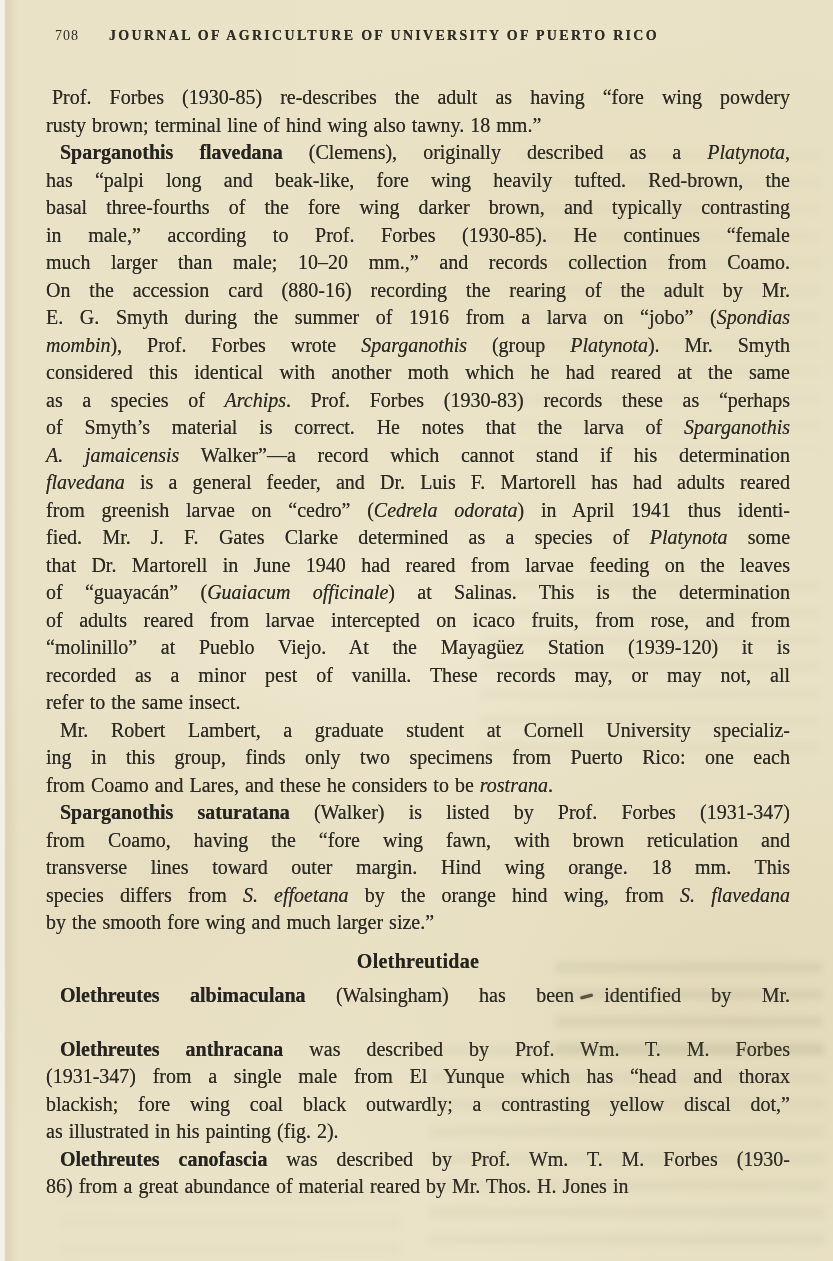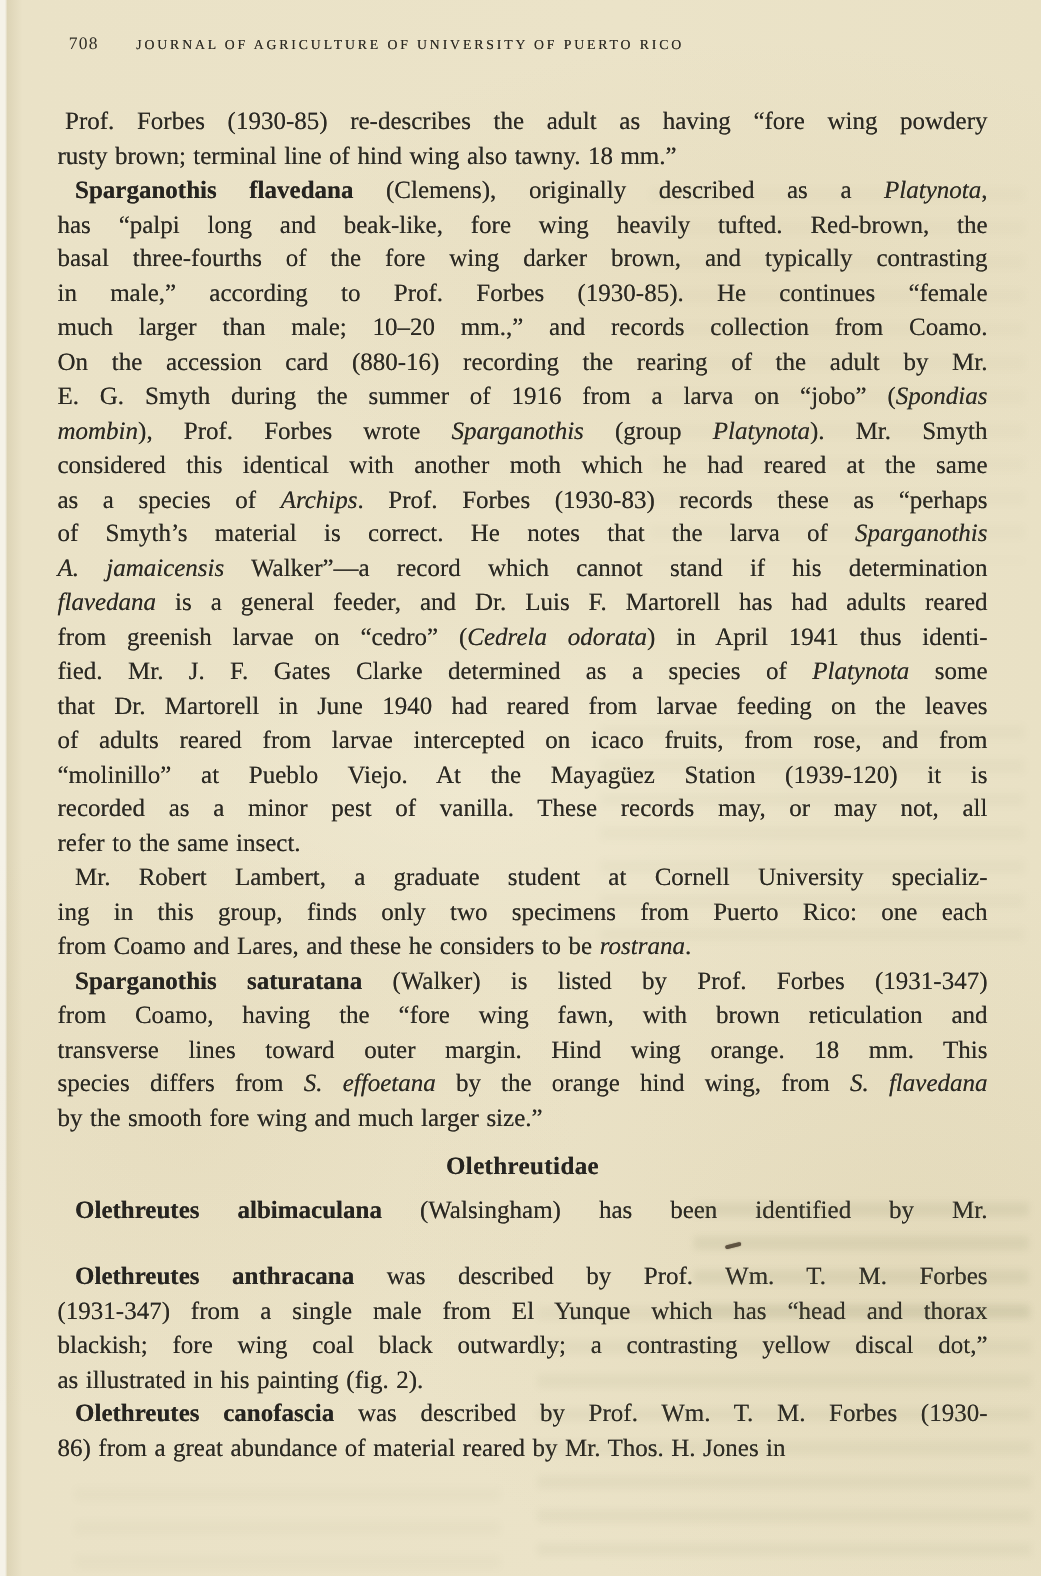--- a/index.html
+++ b/index.html
@@ -25,21 +25,21 @@
       radial-gradient(700px 520px at 88% 80%, rgba(190,170,118,.14), transparent 60%),
       radial-gradient(400px 200px at 45% 50%, rgba(255,252,238,.20), transparent 70%);
   }
   .running-header {
     position: absolute; top: 28px; left: 55px;
     display: flex; align-items: baseline; gap: 30px;
     color: #2e2c25; white-space: nowrap;
   }
   .pagenum { font-size: 14px; letter-spacing: 1px; }
   .journal {
-    font-size: 11px; letter-spacing: 2.3px; font-weight: 400;
+    font-size: 14px; letter-spacing: 2.3px; font-weight: 700;
     text-shadow: 0 0 .4px rgba(46,44,37,.7);
   }
   .page-body {
     position: absolute; top: 84px; left: 46px; width: 744px;
     color: #2b2923; font-size: 20px; line-height: 27.5px;
     word-spacing: 1px;
     text-shadow: 0 0 .5px rgba(43,41,35,.75);
   }
   .line { text-align: justify; text-align-last: justify; }
   .line.last { text-align-last: left; }
@@ -95,20 +95,21 @@
         <div class="line">E. G. Smyth during the summer of 1916 from a larva on “jobo” (<i>Spondias</i></div>
         <div class="line"><i>mombin</i>), Prof. Forbes wrote <i>Sparganothis</i> (group <i>Platynota</i>). Mr. Smyth</div>
         <div class="line">considered this identical with another moth which he had reared at the same</div>
         <div class="line">as a species of <i>Archips</i>. Prof. Forbes (1930-83) records these as “perhaps</div>
         <div class="line">of Smyth’s material is correct. He notes that the larva of <i>Sparganothis</i></div>
         <div class="line"><i>A. jamaicensis</i> Walker”—a record which cannot stand if his determination</div>
         <div class="line"><i>flavedana</i> is a general feeder, and Dr. Luis F. Martorell has had adults reared</div>
         <div class="line">from greenish larvae on “cedro” (<i>Cedrela odorata</i>) in April 1941 thus identi-</div>
         <div class="line">fied. Mr. J. F. Gates Clarke determined as a species of <i>Platynota</i> some</div>
         <div class="line">that Dr. Martorell in June 1940 had reared from larvae feeding on the leaves</div>
+        <div class="line">of “guayacán” (<i>Guaiacum officinale</i>) at Salinas. This is the determination</div>
         <div class="line">of adults reared from larvae intercepted on icaco fruits, from rose, and from</div>
         <div class="line">“molinillo” at Pueblo Viejo. At the Mayagüez Station (1939-120) it is</div>
         <div class="line">recorded as a minor pest of vanilla. These records may, or may not, all</div>
         <div class="line last">refer to the same insect.</div>
       </div>
       <div class="para">
         <div class="line" style="text-indent: 14px;">Mr. Robert Lambert, a graduate student at Cornell University specializ-</div>
         <div class="line">ing in this group, finds only two specimens from Puerto Rico: one each</div>
         <div class="line last">from Coamo and Lares, and these he considers to be <i>rostrana</i>.</div>
       </div>

